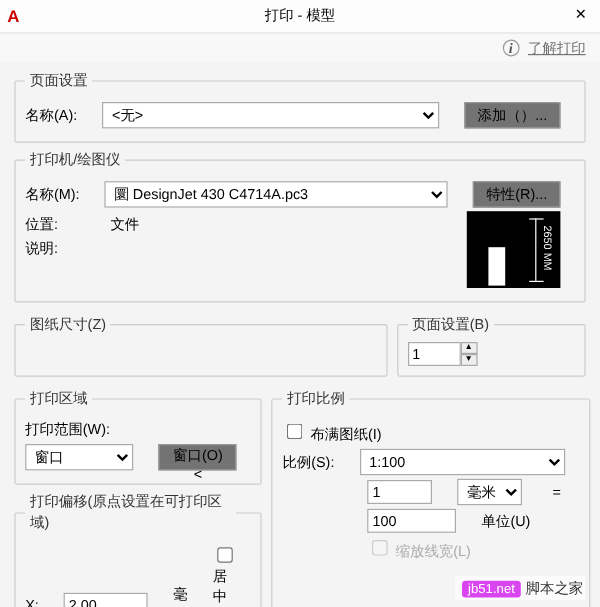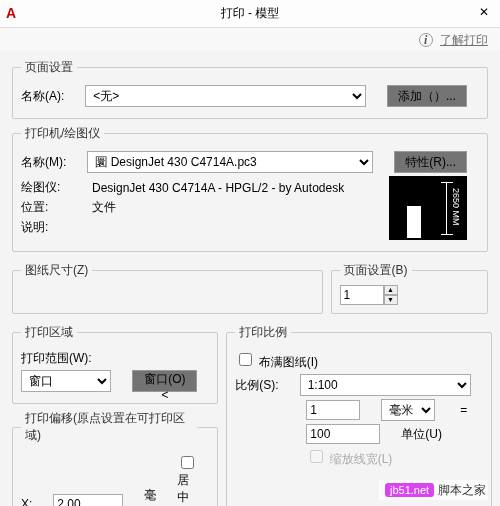--- a/index.html
+++ b/index.html
@@ -63,24 +63,20 @@
   <legend>打印机/绘图仪</legend>
   <div class="row">
     <span class="lbl">名称(M):</span>
     <select style="flex:1">
       <option>圜 DesignJet 430 C4714A.pc3</option>
     </select>
     <button class="btn">特性(R)...</button>
   </div>
   <div class="row" style="align-items:flex-start">
     <div style="flex:1">
-      <div class="row">
-        <span class="lbl" style="width:50px">绘图仪:</span>
-        <span>DesignJet 430 C4714A - HPGL/2 - by Autodesk</span>
-      </div>
       <div class="row">
         <span class="lbl" style="width:50px">位置:</span>
         <span>文件</span>
       </div>
       <div class="row">
         <span class="lbl" style="width:50px">说明:</span>
       </div>
     </div>
     <div class="preview">
       <div class="pg"></div>

